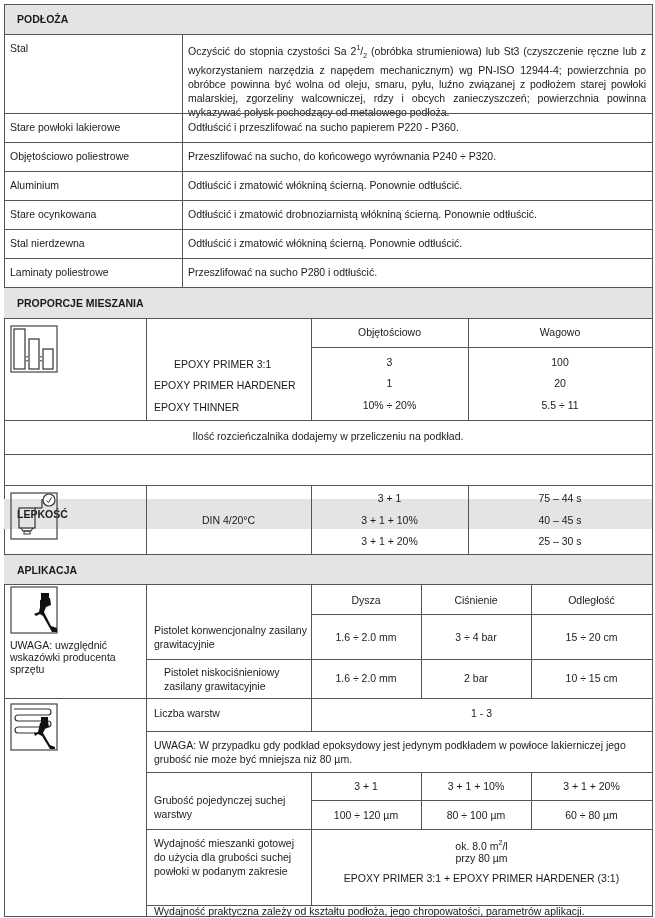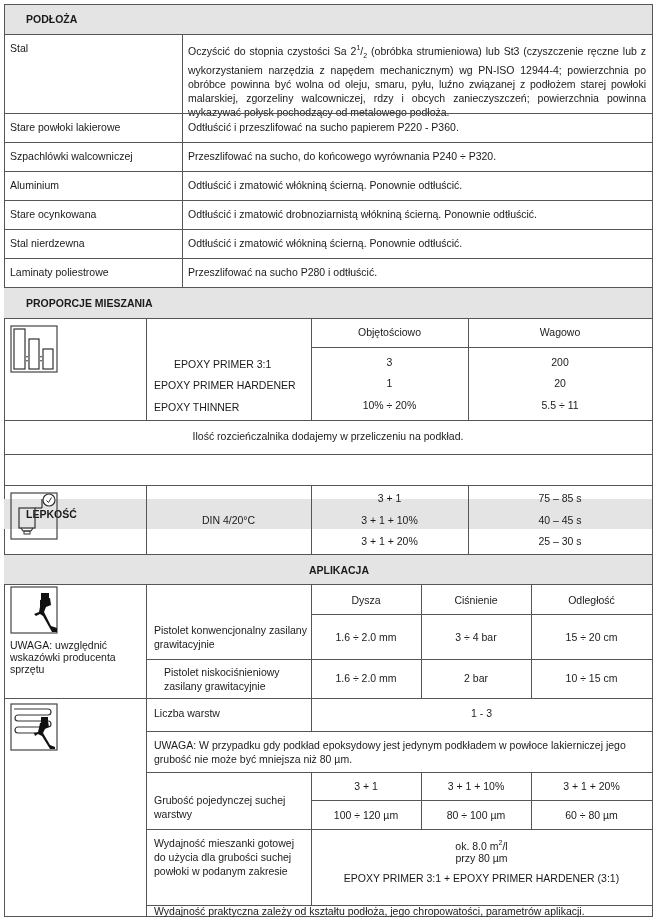--- a/index.html
+++ b/index.html
@@ -1,21 +1,21 @@
 <!DOCTYPE html>
 <html><head>
 <meta charset="utf-8">
 <style>
   html, body { margin:0; padding:0; background:#ffffff; }
   body { width:655px; height:918px; overflow:hidden; position:relative;
          font-family:"Liberation Sans", sans-serif; font-size:10.5px; color:#1a1a1a; }
   .abs { position:absolute; box-sizing:border-box; }
   .hl { position:absolute; height:1px; background:#555; }
   .vl { position:absolute; width:1px; background:#555; }
-  .hdr { position:absolute; left:4px; width:648px; background:#e4e4e4; font-weight:bold; font-size:10.5px; padding-left:22px; display:flex; align-items:center; box-sizing:border-box; }
+  .hdr { position:absolute; left:4px; width:648px; background:#e4e4e4; font-weight:bold; font-size:10.5px; padding-left:13px; display:flex; align-items:center; box-sizing:border-box; }
   .t { position:absolute; white-space:nowrap; line-height:14px; }
   .c { text-align:center; }
   .wrap { white-space:normal; }
   .just { text-align:justify; }
   sup, sub { font-size:7px; }
 </style>
 </head>
 <body>
 
 <div class="hdr" style="top:4px;height:30px;">
@@ -31,21 +31,21 @@
 <div class="vl" style="left:182px;top:34px;height:253px;"></div>
 
 <div class="t" style="left:10px;top:41px;">Stal</div>
 <div class="t wrap just" style="left:188px;top:41px;width:458px;"><span>Oczyścić do stopnia czystości Sa 2</span><sup>1</sup><span>/</span><sub>2</sub><span> (obróbka strumieniowa) lub St3 (czyszczenie ręczne lub z wykorzystaniem narzędzia z napędem mechanicznym) wg PN-ISO 12944-4; powierzchnia po obróbce powinna być wolna od oleju, smaru, pyłu, luźno związanej z podłożem starej powłoki malarskiej, zgorzeliny walcowniczej, rdzy i obcych zanieczyszczeń; powierzchnia powinna wykazywać połysk pochodzący od metalowego podłoża.</span></div>
 <div class="hl" style="left:4px;top:113px;width:649px;"></div>
 
 <div class="t" style="left:10px;top:120px;">Stare powłoki lakierowe</div>
 <div class="t" style="left:188px;top:120px;">Odtłuścić i przeszlifować na sucho papierem P220 - P360.</div>
 <div class="hl" style="left:4px;top:142px;width:649px;"></div>
 
-<div class="t" style="left:10px;top:149px;">Szpachlówki walcowniczej</div>
+<div class="t" style="left:10px;top:149px;">Objętościowo poliestrowe</div>
 <div class="t" style="left:188px;top:149px;">Przeszlifować na sucho, do końcowego wyrównania P240 ÷ P320.</div>
 <div class="hl" style="left:4px;top:171px;width:649px;"></div>
 
 <div class="t" style="left:10px;top:178px;">Aluminium</div>
 <div class="t" style="left:188px;top:178px;">Odtłuścić i zmatowić włókniną ścierną. Ponownie odtłuścić.</div>
 <div class="hl" style="left:4px;top:200px;width:649px;"></div>
 
 <div class="t" style="left:10px;top:207px;">Stare ocynkowana</div>
 <div class="t" style="left:188px;top:207px;">Odtłuścić i zmatowić drobnoziarnistą włókniną ścierną. Ponownie odtłuścić.</div>
 <div class="hl" style="left:4px;top:229px;width:649px;"></div>
@@ -77,21 +77,21 @@
     <rect x="16.3" y="35" width="1.4" height="1.4" fill="#333"></rect>
   <rect x="30.3" y="31" width="1.4" height="1.4" fill="#333"></rect>
     <rect x="30.3" y="35" width="1.4" height="1.4" fill="#333"></rect>
 </svg>
 
 <div class="t c" style="left:311px;top:325px;width:157px;">Objętościowo</div>
 <div class="t c" style="left:468px;top:325px;width:184px;">Wagowo</div>
 
 <div class="t" style="left:154px;top:357px;padding-left:20px;">EPOXY PRIMER 3:1</div>
 <div class="t c" style="left:311px;top:355px;width:157px;">3</div>
-<div class="t c" style="left:468px;top:355px;width:184px;">200</div>
+<div class="t c" style="left:468px;top:355px;width:184px;">100</div>
 
 <div class="t" style="left:154px;top:378px;">EPOXY PRIMER HARDENER</div>
 <div class="t c" style="left:311px;top:376px;width:157px;">1</div>
 <div class="t c" style="left:468px;top:376px;width:184px;">20</div>
 
 <div class="t" style="left:154px;top:400px;">EPOXY THINNER</div>
 <div class="t c" style="left:311px;top:398px;width:157px;">10% ÷ 20%</div>
 <div class="t c" style="left:468px;top:398px;width:184px;">5.5 ÷ 11</div>
 
 <div class="hl" style="left:4px;top:420px;width:649px;"></div>
@@ -114,29 +114,29 @@
   <rect x="14" y="39" width="6" height="3" fill="none" stroke="#333" stroke-width="1"></rect>
   <line x1="25" y1="16" x2="32" y2="16" stroke="#333" stroke-width="1.2"></line>
   <line x1="32" y1="16" x2="32" y2="7" stroke="#333" stroke-width="1.2"></line>
   <circle cx="39" cy="8" r="6" fill="#fff" stroke="#333" stroke-width="1.2"></circle>
   <path d="M36.5 8.5 L38.5 10.5 L41.5 5.5" fill="none" stroke="#333" stroke-width="1"></path>
 </svg>
 
 <div class="t c" style="left:146px;top:513px;width:165px;">DIN 4/20°C</div>
 
 <div class="t c" style="left:311px;top:491px;width:157px;">3 + 1</div>
-<div class="t c" style="left:468px;top:491px;width:184px;">75 – 85 s</div>
+<div class="t c" style="left:468px;top:491px;width:184px;">75 – 44 s</div>
 <div class="t c" style="left:311px;top:513px;width:157px;">3 + 1 + 10%</div>
 <div class="t c" style="left:468px;top:513px;width:184px;">40 – 45 s</div>
 <div class="t c" style="left:311px;top:534px;width:157px;">3 + 1 + 20%</div>
 <div class="t c" style="left:468px;top:534px;width:184px;">25 – 30 s</div>
 
 <div class="hl" style="left:4px;top:554px;width:649px;"></div>
 
-<div class="hdr" style="top:555px;height:29px;justify-content:center;">
+<div class="hdr" style="top:555px;height:29px;">
     <span>APLIKACJA</span>
   </div>
 <div class="hl" style="left:4px;top:584px;width:649px;"></div>
 
 <div class="vl" style="left:146px;top:584px;height:332px;"></div>
 <div class="vl" style="left:311px;top:584px;height:114px;"></div>
 <div class="vl" style="left:421px;top:584px;height:114px;"></div>
 <div class="vl" style="left:531px;top:584px;height:114px;"></div>
 <div class="hl" style="left:311px;top:614px;width:342px;"></div>
 <div class="hl" style="left:146px;top:659px;width:507px;"></div>

